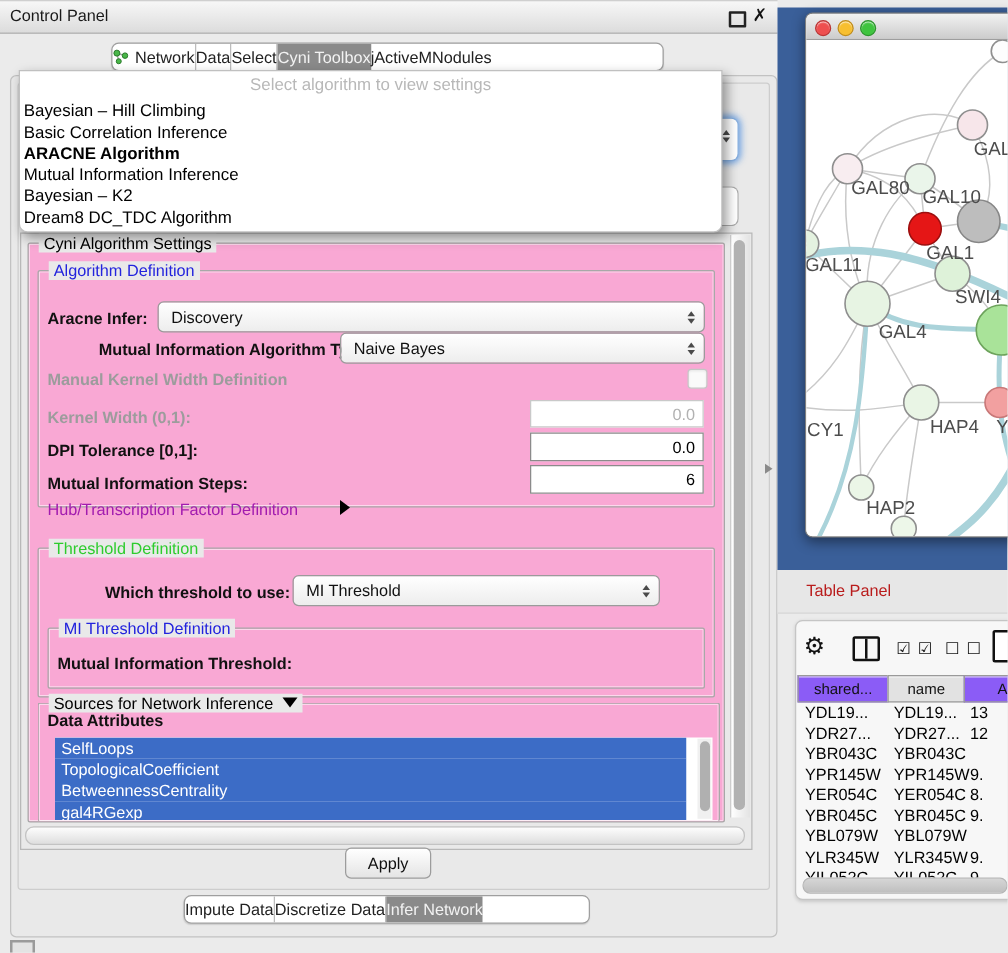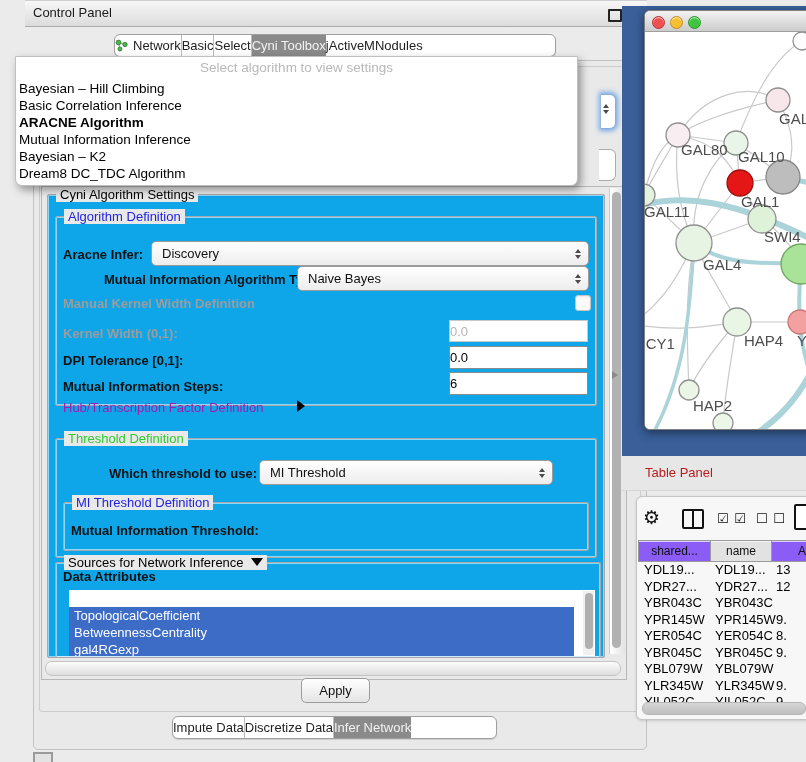--- a/index.html
+++ b/index.html
@@ -47,21 +47,21 @@
   .plain{font-size:13px;color:#a21caf;white-space:nowrap;}
   
   .combo{display:flex;align-items:center;background:linear-gradient(#ffffff,#ededed);
     border:1px solid #9b9b9b;border-radius:5px;font-size:13px;color:#111;box-shadow:0 1px 0 rgba(255,255,255,.8) inset;}
   .combo .v{margin-left:10px;white-space:nowrap;}
   .spin{margin-left:auto;margin-right:7px;display:flex;flex-direction:column;gap:2px;}
   .spin i{width:0;height:0;border-left:3.5px solid transparent;border-right:3.5px solid transparent;display:block;}
   .spin .up{border-bottom:4px solid #4a4a4a;}
   .spin .dn{border-top:4px solid #4a4a4a;}
   .field{background:#fff;border:1px solid #8b8b8b;font-size:13px;color:#000;text-align:right;padding-right:6px;
-    display:flex;align-items:center;}
+    display:flex;align-items:center;justify-content:flex-end;}
   .field.dis{border:1px solid #c9c9c9;color:#b2b2b2;}
   .checkbox{width:14px;height:14px;background:#fafafa;border:1px solid #c6c6c6;border-radius:3px;box-shadow:inset 0 1px 2px rgba(0,0,0,.08);}
   .tri-r{width:0;height:0;border-top:6px solid transparent;border-bottom:6px solid transparent;border-left:8px solid #000;display:inline-block;}
   .tri-d{width:0;height:0;border-left:6px solid transparent;border-right:6px solid transparent;border-top:8px solid #000;display:inline-block;}
   
   .attr-list{left:44px;top:590px;width:526px;height:66px;background:#fff;overflow:hidden;}
   .attr-item{position:absolute;left:0;width:500px;height:17px;line-height:17px;font-size:13px;color:#fff;
     background:#3c6cc6;padding-left:5px;}
   .list-vsb{position:absolute;right:1px;top:1px;width:11px;height:64px;background:#f0f0f0;}
   .list-vsb .th{position:absolute;left:1.5px;top:2px;width:8px;height:56px;background:#b0b0b0;border-radius:4px;}
@@ -98,40 +98,40 @@
   .trow span{position:absolute;top:0;line-height:16.5px;white-space:nowrap;}
   .tp-hsb{left:642px;top:702px;width:162px;height:11px;background:linear-gradient(#d6d6d6,#bfbfbf);border:1px solid #b5b5b5;border-radius:6px;}
   .cursor-mark{left:612px;top:371px;width:0;height:0;border-top:4px solid transparent;border-bottom:4px solid transparent;border-left:6px solid #8a8a8a;}
   svg text{font-family:"Liberation Sans","DejaVu Sans",sans-serif;}
 </style>
 </head>
 <body>
 
 <div id="stage">
 
-  <div class="abs" style="left:0;top:0;width:622px;height:762px;margin-left:25px;">
+  <div class="abs" style="left:0;top:0;width:622px;height:762px;">
     <div class="abs titlebar">
       <span class="t">Control Panel</span>
       <span class="float-btn"></span>
       <span class="close-btn">✗</span>
     </div>
 
     <div class="abs seg" style="left:89px;top:34px;width:440px;">
       <div class="s">
         <svg width="13" height="13" viewBox="0 0 13 13" style="margin-right:5px;">
           <line x1="3.5" y1="3.5" x2="10" y2="5.5" stroke="#9a9a9a" stroke-width="1"></line>
           <line x1="3.5" y1="3.5" x2="5" y2="10" stroke="#9a9a9a" stroke-width="1"></line>
           <circle cx="3.5" cy="3.5" r="2.4" fill="#49b749" stroke="#2c7a2c" stroke-width="0.8"></circle>
           <circle cx="10" cy="5.5" r="2.2" fill="#49b749" stroke="#2c7a2c" stroke-width="0.8"></circle>
           <circle cx="5" cy="10" r="2" fill="#49b749" stroke="#2c7a2c" stroke-width="0.8"></circle>
         </svg>
         <span>Network</span>
       </div>
       <div class="s">
-          <span>Basic</span>
+          <span>Data</span>
         </div>
       <div class="s">
           <span>Select</span>
         </div>
       <div class="s sel">
           <span>Cyni Toolbox</span>
         </div>
       <div class="s">
           <span>jActiveMNodules</span>
         </div>
@@ -146,21 +146,21 @@
           <i class="dn"></i>
         </span>
     </div>
     <div class="abs frag frag2"></div>
 
     <div class="abs scrollpane"></div>
     <div class="abs vsb-track"></div>
     <div class="abs vsb-thumb"></div>
     <div class="abs hsb"></div>
 
-    <div class="abs gb" style="left:22px;top:194px;width:556px;height:462px;background:#0ea5e9;">
+    <div class="abs gb" style="left:22px;top:194px;width:556px;height:462px;background:#f9a8d4;">
       <span class="gb-legend">Cyni Algorithm Settings</span>
     </div>
 
     <div class="abs gb" style="left:30px;top:216px;width:540px;height:188px;">
       <span class="gb-legend leg-blue">Algorithm Definition</span>
     </div>
     <span class="abs lbl" style="left:38px;top:247px;">Aracne Infer:</span>
     <div class="abs combo" style="left:126px;top:241px;width:436px;height:23px;">
       <span class="v">Discovery</span>
       <span class="spin">
@@ -211,20 +211,21 @@
     <span class="abs lbl" style="left:46px;top:523px;">Mutual Information Threshold:</span>
 
     <div class="abs gb" style="left:30px;top:562px;width:544px;height:94px;border-bottom:none;">
       <span class="gb-legend">
         <span>Sources for Network Inference</span>
         <span class="tri-d" style="margin-left:4px;vertical-align:1px;"></span>
       </span>
     </div>
     <span class="abs lbl" style="left:38px;top:569px;">Data Attributes</span>
     <div class="abs attr-list">
+      <div class="attr-item" style="top:0;"><span>SelfLoops</span></div>
       <div class="attr-item" style="top:17px;"><span>TopologicalCoefficient</span></div>
       <div class="attr-item" style="top:34px;"><span>BetweennessCentrality</span></div>
       <div class="attr-item" style="top:51px;"><span>gal4RGexp</span></div>
       <div class="list-vsb">
           <div class="th"></div>
         </div>
     </div>
 
     <div class="abs apply">
         <span>Apply</span>

